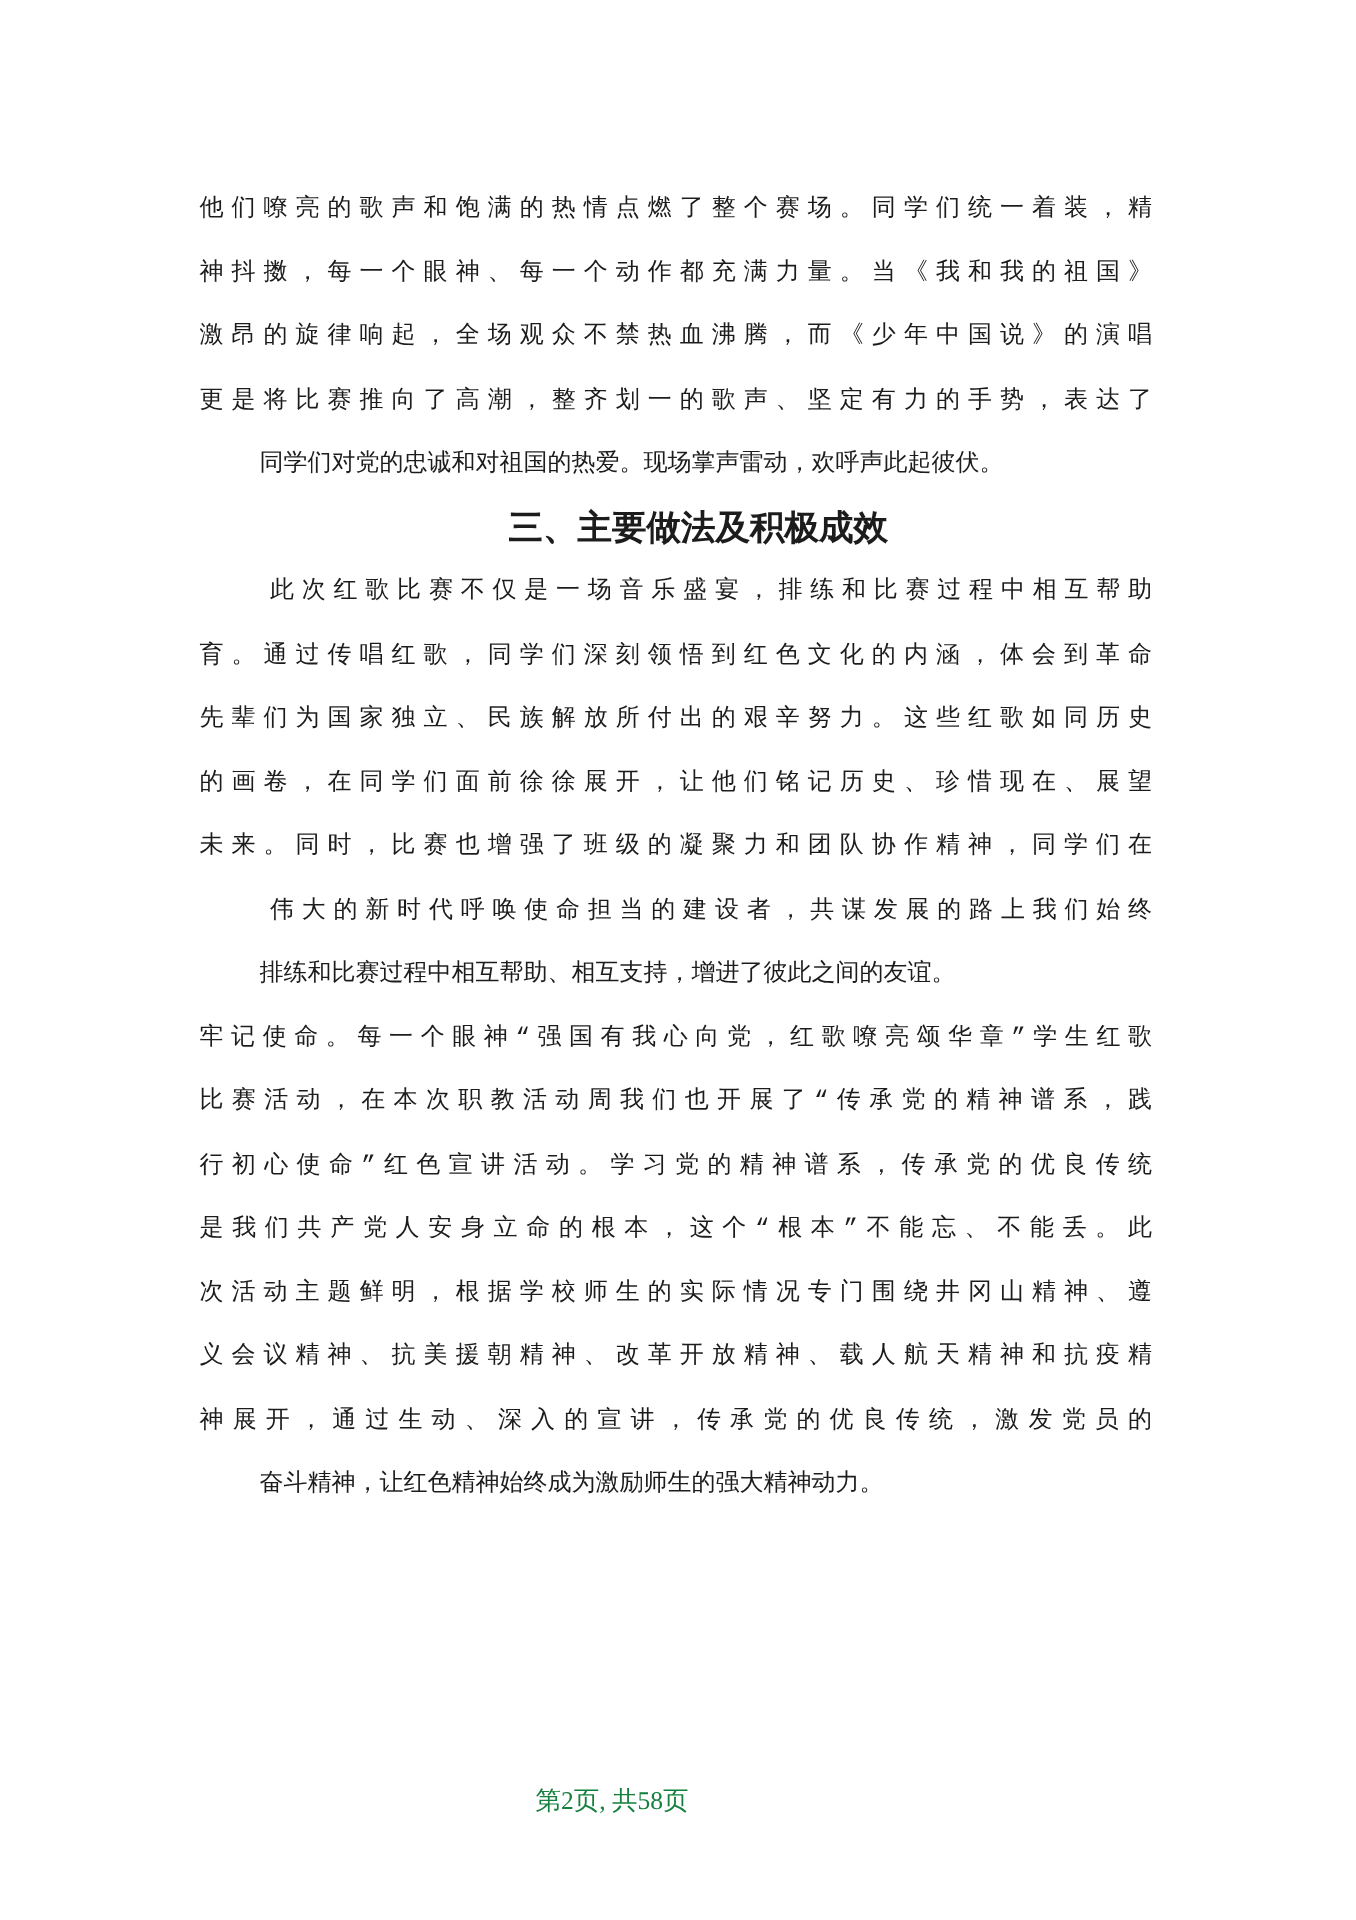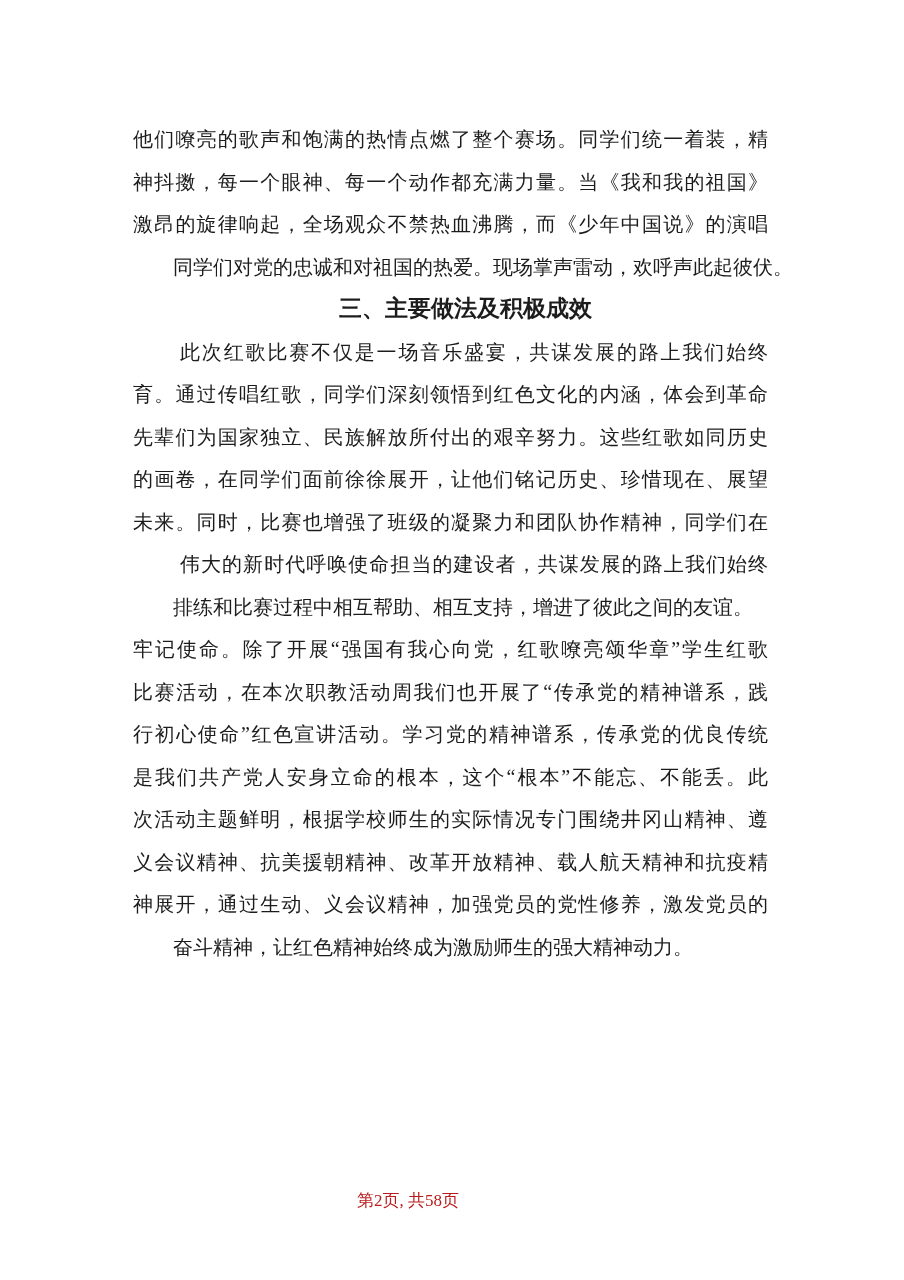--- a/index.html
+++ b/index.html
@@ -18,26 +18,27 @@
   }
   .text-block {
     position: absolute;
     left: 133px;
     top: 118px;
     width: 635px;
   }
   .line {
     height: 42.5px;
     line-height: 42.5px;
-    font-size: 20px;
+    font-size: 16px;
     letter-spacing: 0;
     text-align: justify;
     text-align-last: justify;
     text-justify: auto;
     overflow: visible;
+    font-family: Liberation Mono, monospace;
   }
   .line.indent {
     padding-left: 47px;
   }
   .line.last {
     text-align: left;
     text-align-last: left;
     white-space: nowrap;
     margin-left: 40px;
   }
@@ -52,43 +53,44 @@
   }
   .footer {
     position: absolute;
     top: 1189px;
     left: 0;
     width: 816px;
     height: 24px;
     line-height: 24px;
     text-align: center;
     font-size: 17px;
-    color: #b91c1c;
+    color: #15803d;
   }
 </style>
 </head>
 <body>
 
 <div class="page">
   <div class="text-block">
     <div class="line">他们嘹亮的歌声和饱满的热情点燃了整个赛场。同学们统一着装，精</div>
     <div class="line">神抖擞，每一个眼神、每一个动作都充满力量。当《我和我的祖国》</div>
     <div class="line">激昂的旋律响起，全场观众不禁热血沸腾，而《少年中国说》的演唱</div>
+    <div class="line">更是将比赛推向了高潮，整齐划一的歌声、坚定有力的手势，表达了</div>
     <div class="line last">同学们对党的忠诚和对祖国的热爱。现场掌声雷动，欢呼声此起彼伏。</div>
     <h3 class="heading">三、主要做法及积极成效</h3>
-    <div class="line indent">此次红歌比赛不仅是一场音乐盛宴，共谋发展的路上我们始终</div>
+    <div class="line indent">此次红歌比赛不仅是一场音乐盛宴，排练和比赛过程中相互帮助</div>
     <div class="line">育。通过传唱红歌，同学们深刻领悟到红色文化的内涵，体会到革命</div>
     <div class="line">先辈们为国家独立、民族解放所付出的艰辛努力。这些红歌如同历史</div>
     <div class="line">的画卷，在同学们面前徐徐展开，让他们铭记历史、珍惜现在、展望</div>
     <div class="line">未来。同时，比赛也增强了班级的凝聚力和团队协作精神，同学们在</div>
     <div class="line indent">伟大的新时代呼唤使命担当的建设者，共谋发展的路上我们始终</div>
     <div class="line last">排练和比赛过程中相互帮助、相互支持，增进了彼此之间的友谊。</div>
-    <div class="line">牢记使命。除了开展“强国有我心向党，红歌嘹亮颂华章”学生红歌</div>
+    <div class="line">牢记使命。每一个眼神“强国有我心向党，红歌嘹亮颂华章”学生红歌</div>
     <div class="line">比赛活动，在本次职教活动周我们也开展了“传承党的精神谱系，践</div>
     <div class="line">行初心使命”红色宣讲活动。学习党的精神谱系，传承党的优良传统</div>
     <div class="line">是我们共产党人安身立命的根本，这个“根本”不能忘、不能丢。此</div>
     <div class="line">次活动主题鲜明，根据学校师生的实际情况专门围绕井冈山精神、遵</div>
     <div class="line">义会议精神、抗美援朝精神、改革开放精神、载人航天精神和抗疫精</div>
-    <div class="line">神展开，通过生动、义会议精神，加强党员的党性修养，激发党员的</div>
+    <div class="line">神展开，通过生动、深入的宣讲，传承党的优良传统，激发党员的</div>
     <div class="line last">奋斗精神，让红色精神始终成为激励师生的强大精神动力。</div>
   </div>
   <div class="footer">第2页, 共58页</div>
 </div>
 
 </body></html>

